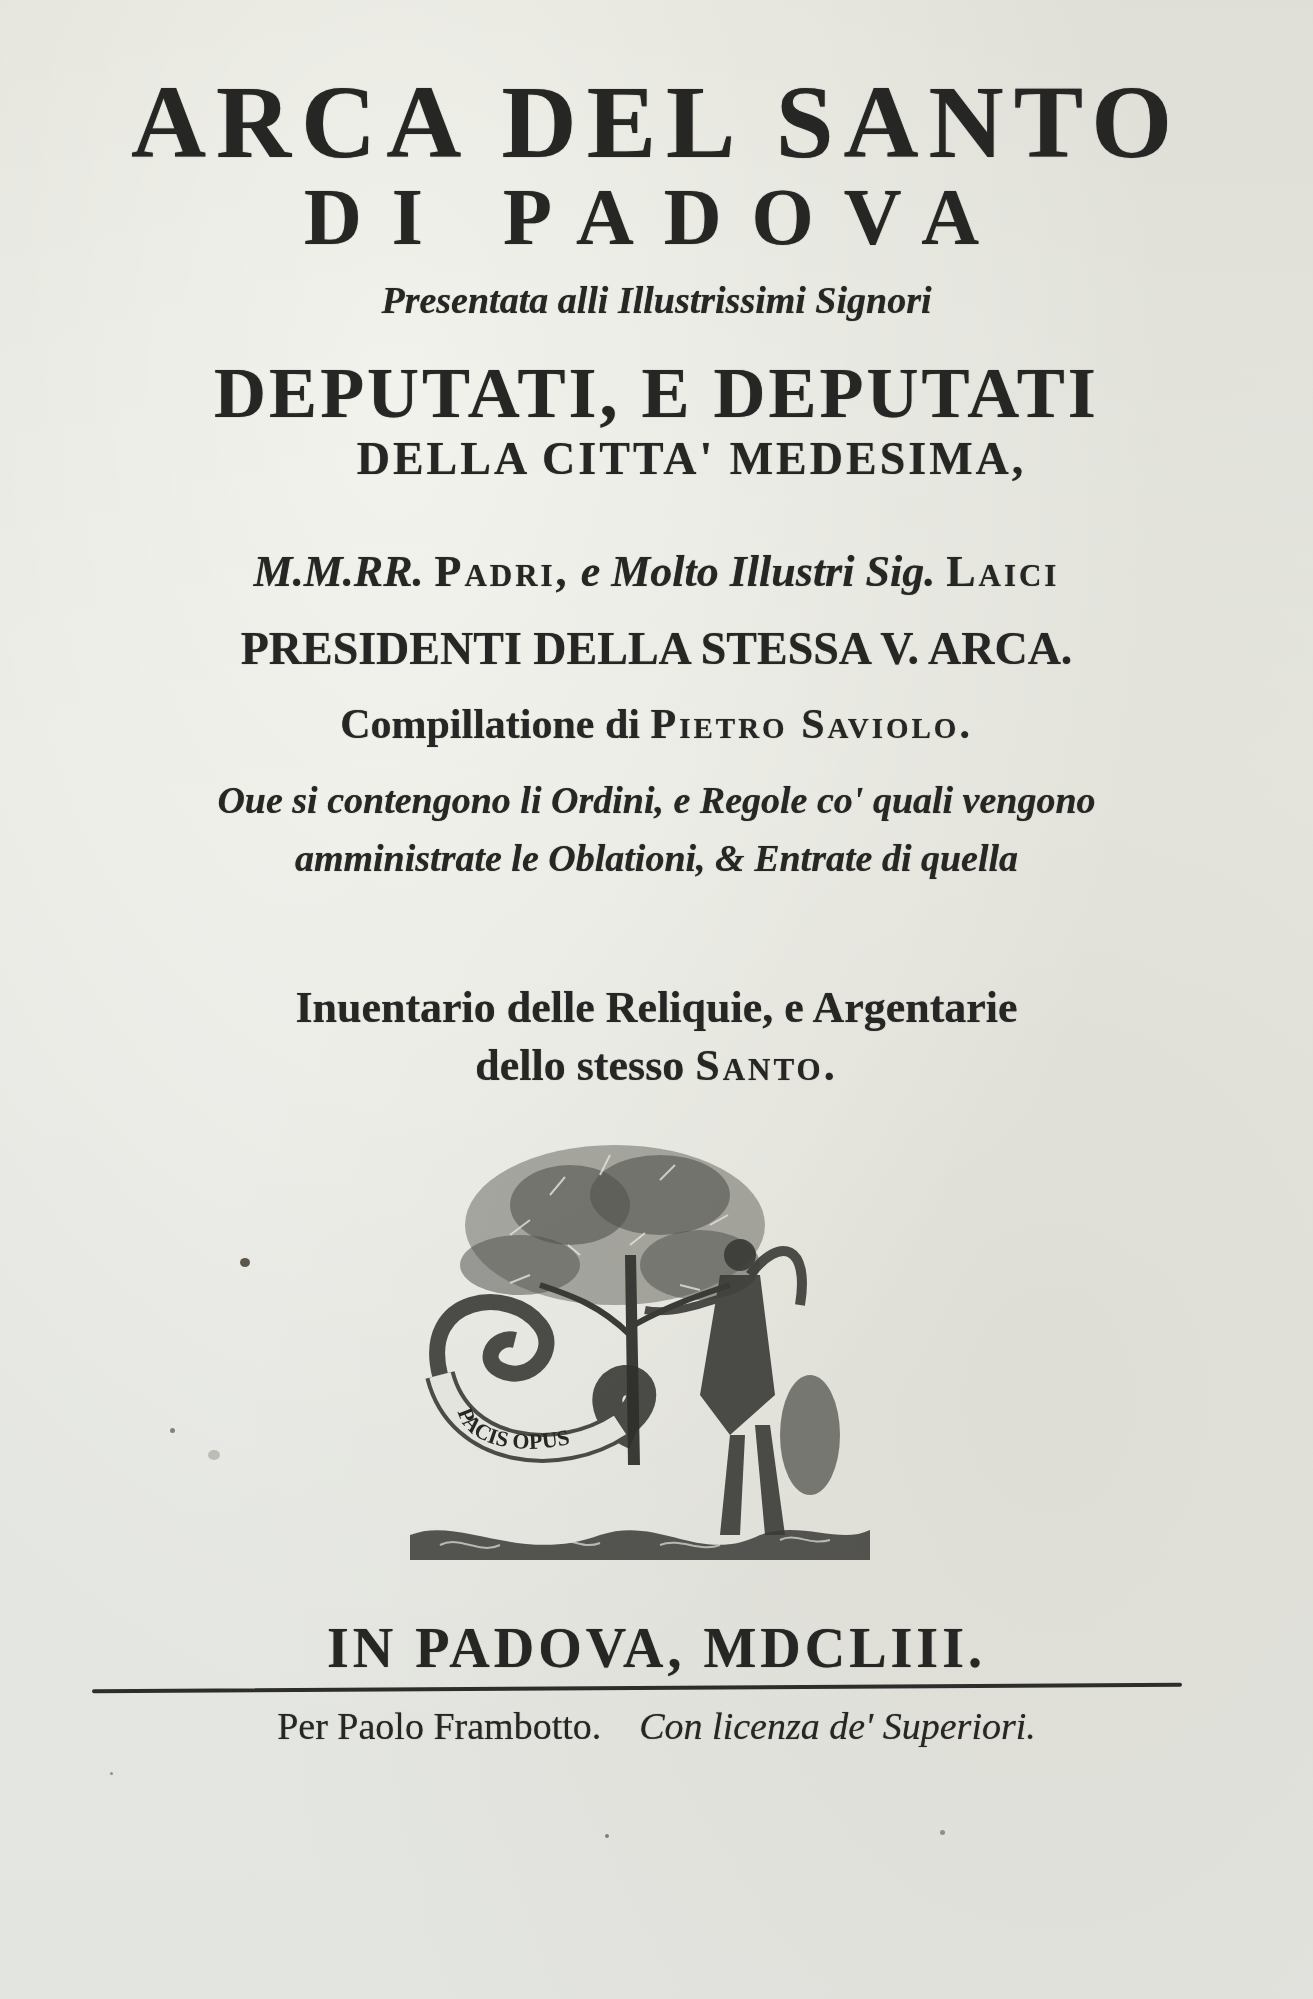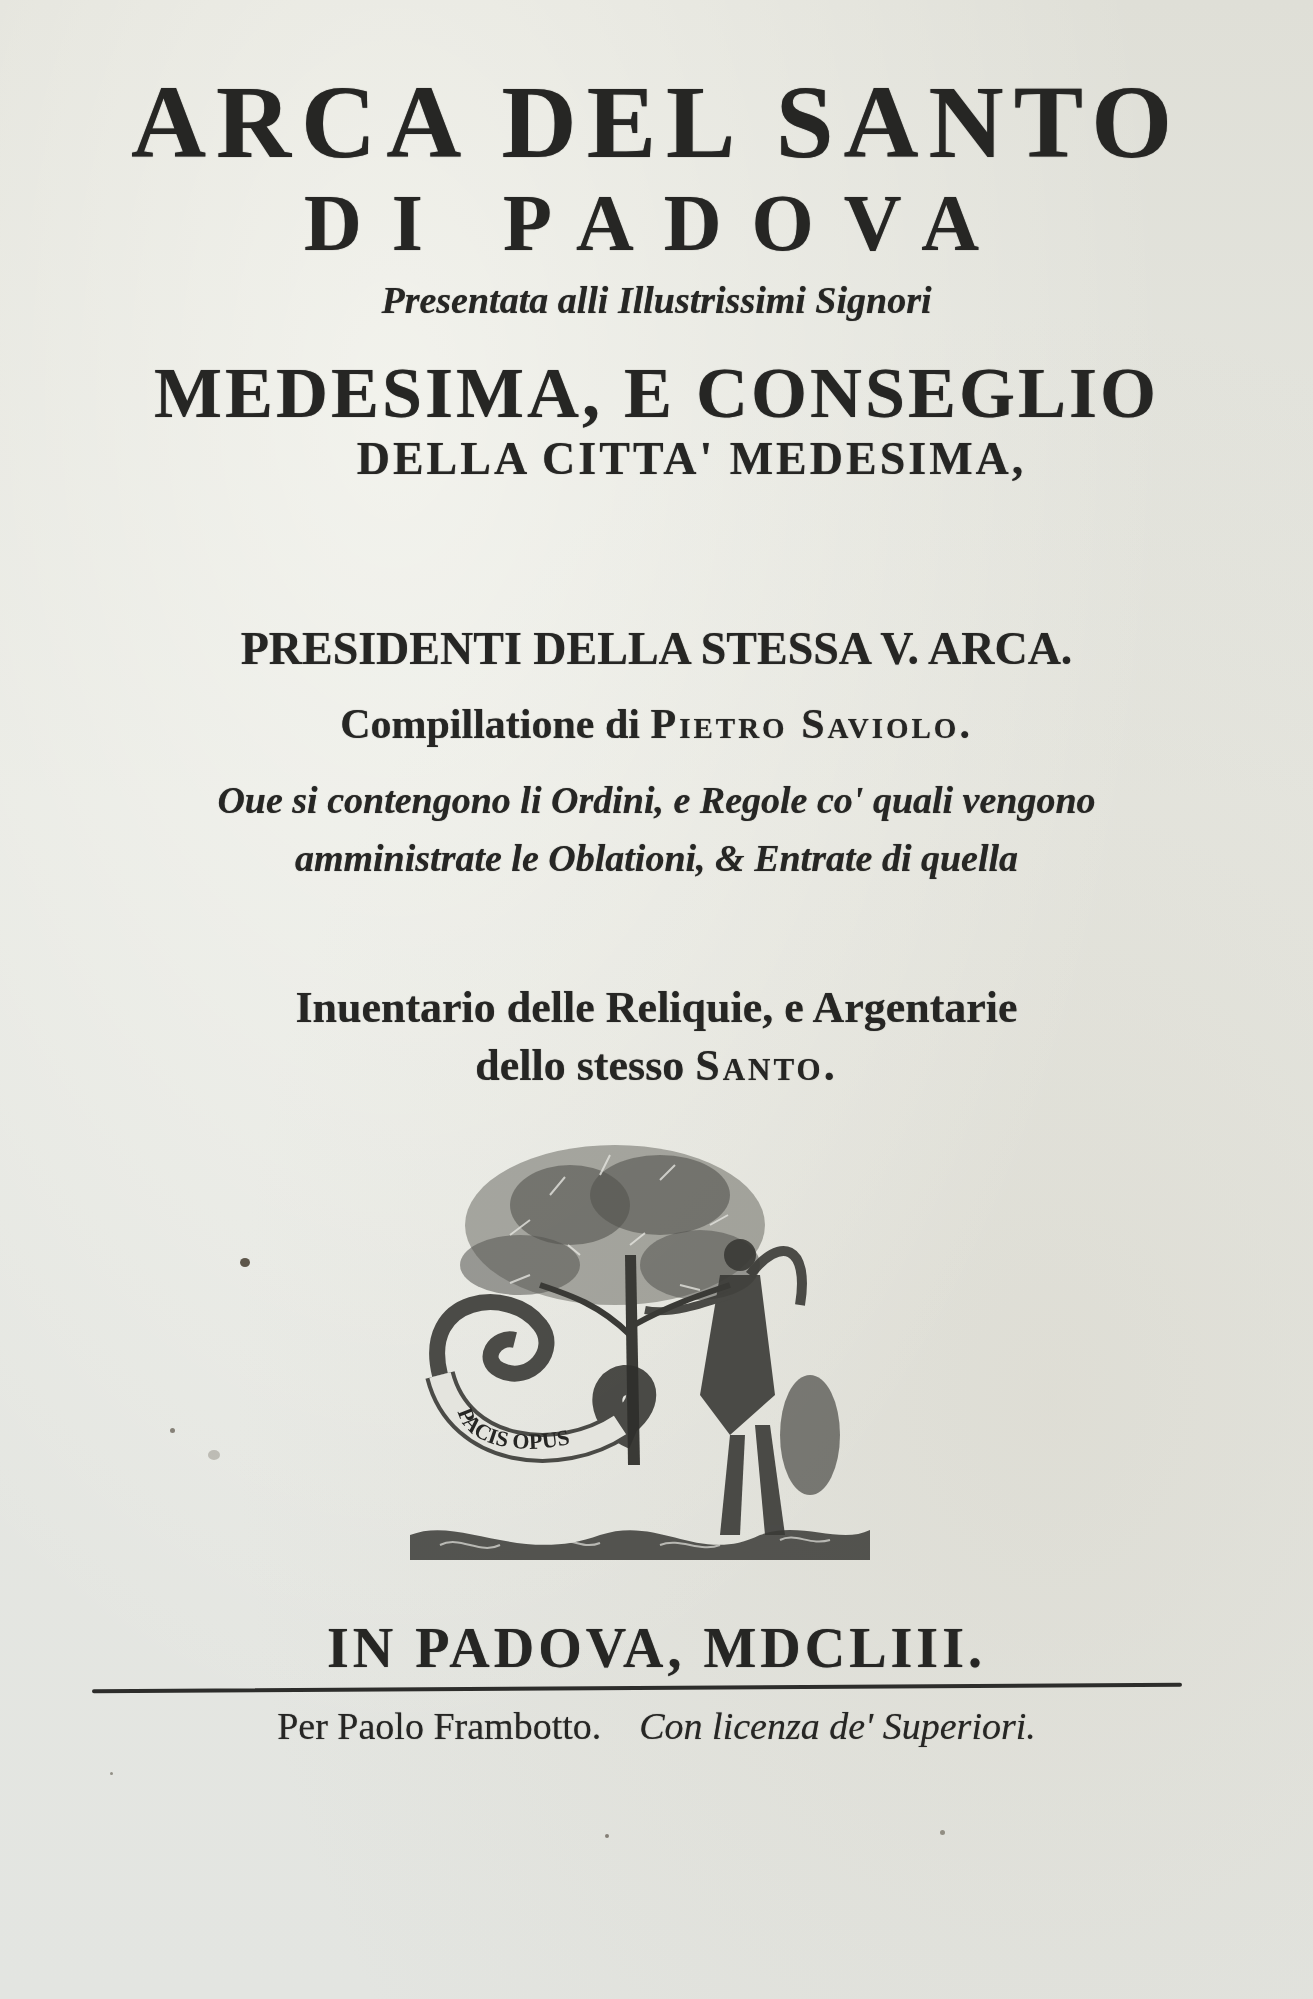--- a/index.html
+++ b/index.html
@@ -15,21 +15,21 @@
         radial-gradient(ellipse at 30% 20%, rgba(255,255,250,0.55), transparent 60%),
         radial-gradient(ellipse at 80% 70%, rgba(210,205,190,0.35), transparent 55%),
         linear-gradient(180deg, #dfdfd7 0%, #e6e7e1 40%, #e3e5e1 100%);
     }
     .line {
       position: absolute; left: 0; width: 1313px; text-align: center;
       white-space: nowrap; color: #262624;
       text-shadow: 0 0 1px rgba(30,30,28,0.6);
     }
     .title1 { top: 62px; font-size: 104px; letter-spacing: 10px; font-weight: bold; }
-    .title2 { top: 172px; font-size: 80px; letter-spacing: 30px; font-weight: bold; margin-top: 6px; }
+    .title2 { top: 172px; font-size: 80px; letter-spacing: 30px; font-weight: bold; }
     .pres   { top: 278px; font-size: 38px; font-style: italic; font-weight: bold; }
     .deput  { top: 352px; font-size: 72px; letter-spacing: 3px; font-weight: bold; }
     .della  { top: 432px; font-size: 46px; letter-spacing: 3px; font-weight: bold; margin-left: 35px; }
     .mm     { top: 546px; font-size: 44px; font-weight: bold; }
     .mm .it { font-style: italic; }
     .sc     { font-variant: small-caps; letter-spacing: 3px; }
     .presid { top: 622px; font-size: 46px; font-weight: bold; }
     .comp   { top: 700px; font-size: 42px; font-weight: bold; }
     .oue    { top: 778px; font-size: 38px; font-style: italic; font-weight: bold; }
     .amm    { top: 836px; font-size: 38px; font-style: italic; font-weight: bold; }
@@ -49,23 +49,29 @@
     .speck { position: absolute; border-radius: 50%; background: #5d564a; }
   </style>
 </head>
 <body>
 
 <div class="page">
 
   <div class="line title1">ARCA DEL SANTO</div>
   <div class="line title2">DI PADOVA</div>
   <div class="line pres">Presentata alli Illustrissimi Signori</div>
-  <div class="line deput">MEDESIMA, E CONSEGLIO</div>
+  <div class="line deput">DEPUTATI, E DEPUTATI</div>
   <div class="line della">DELLA CITTA' MEDESIMA,</div>
 
+  <div class="line mm">
+    <span class="it">M.M.RR.</span>
+    <span class="sc">Padri,</span>
+    <span class="it">e Molto Illustri Sig.</span>
+    <span class="sc">Laici</span>
+  </div>
 
   <div class="line comp">
     <span>Compillatione di</span>
     <span class="sc">Pietro Saviolo.</span>
   </div>
 
   <div class="line presid">PRESIDENTI DELLA STESSA V. ARCA.</div>
 
   <div class="line amm">amministrate le Oblationi, &amp; Entrate di quella</div>
   <div class="line oue">Oue si contengono li Ordini, e Regole co' quali vengono</div>

